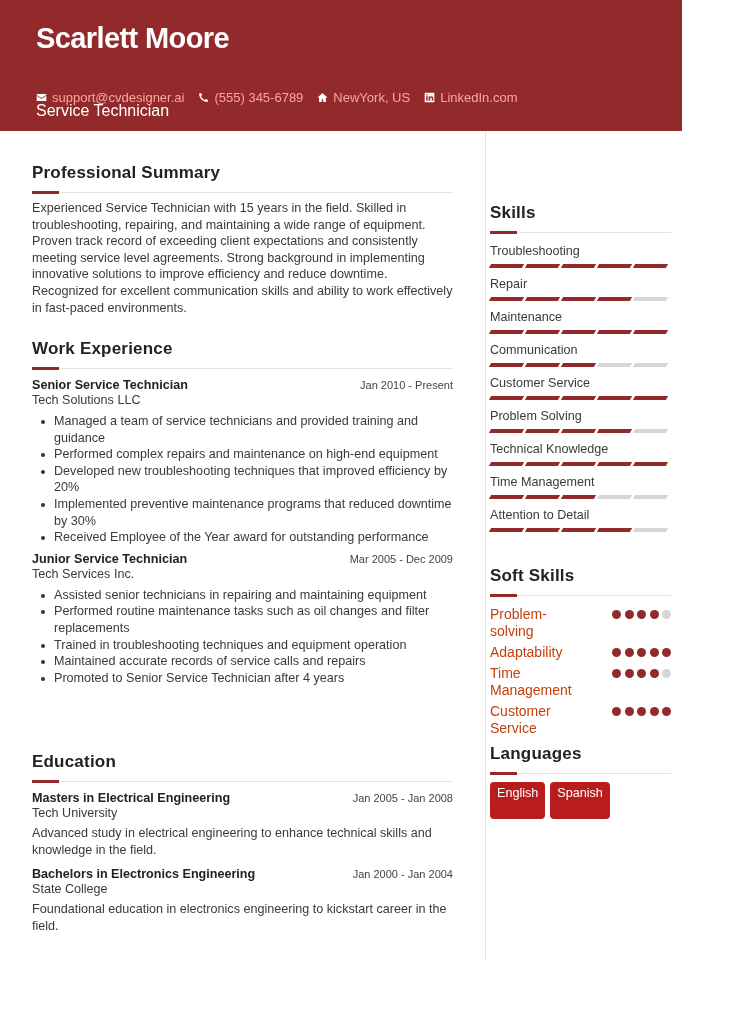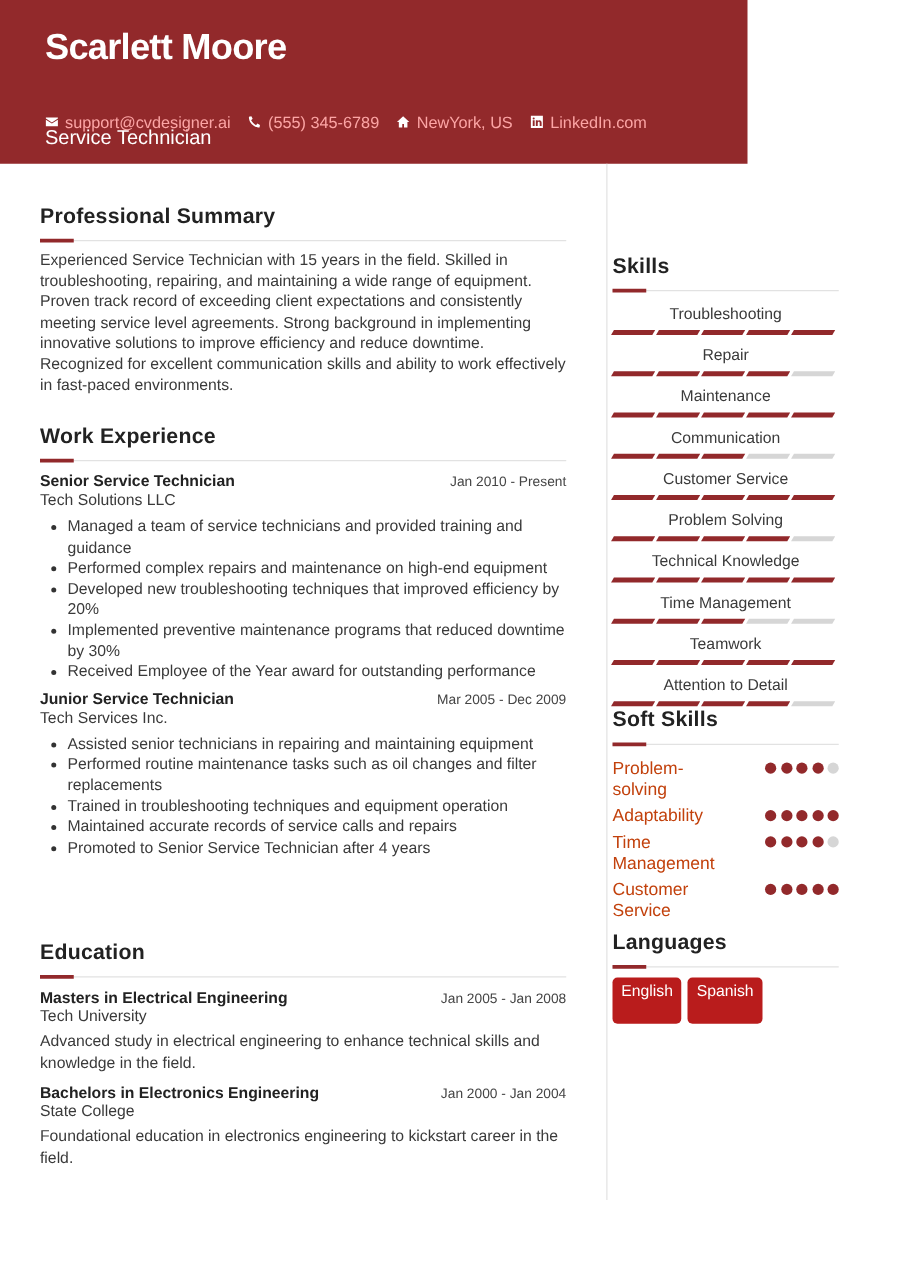--- a/index.html
+++ b/index.html
@@ -1,20 +1,20 @@
 <!DOCTYPE html>
 <html><head>
 <meta charset="utf-8">
 <style>
   * { box-sizing: border-box; margin: 0; padding: 0; }
   html, body { width: 730px; height: 1024px; background: #ffffff; overflow: hidden; }
   body { font-family: "Liberation Sans", sans-serif; color: #333333; position: relative; }
 
   .header {
-    position: absolute; left: 0; top: 0; width: 598px; height: 131px;
+    position: absolute; left: 0; top: 0; width: 682px; height: 131px;
     background: #92292b; color: #ffffff;
   }
   .header .name {
     position: absolute; left: 36px; top: 22px;
     font-size: 29px; font-weight: bold; letter-spacing: -0.6px; color: #ffffff;
   }
   .header .role {
     position: absolute; left: 36px; top: 60px;
     font-size: 16px; color: #ffffff; margin-top: 42px;
   }
@@ -54,21 +54,21 @@
   .job-org { font-size: 12.6px; color: #3a3a3a; margin-top: 1px; }
   ul.bullets { list-style: none; margin-top: 6px; }
   ul.bullets li {
     position: relative; padding-left: 22px; font-size: 12.6px; line-height: 16.6px; color: #3a3a3a;
   }
   ul.bullets li::before {
     content: ""; position: absolute; left: 9px; top: 7px; width: 4px; height: 4px; border-radius: 50%; background: #333;
   }
 
   .skill { margin-bottom: 0; }
-  .skill-name { font-size: 12.6px; color: #3a3a3a; height: 16px; line-height: 16px; text-align: center; }
+  .skill-name { font-size: 12.6px; color: #3a3a3a; height: 16px; line-height: 16px; }
   .bar { display: flex; height: 4px; margin-top: 5px; margin-bottom: 8px; }
   .seg { width: 33px; height: 4px; margin-right: 3px; transform: skewX(-30deg); background: #92292b; }
   .seg.off { background: #d6d6d6; }
   .seg:last-child { margin-right: 0; }
 
   .soft-row { display: flex; justify-content: space-between; align-items: flex-start; margin-bottom: 4px; }
   .soft-name { font-size: 14px; line-height: 17px; color: #c2410c; width: 90px; }
   .dots { display: flex; margin-top: 4px; }
   .dot { width: 9px; height: 9px; border-radius: 50%; background: #92292b; margin-left: 3.5px; }
   .dot:first-child { margin-left: 0; }
@@ -259,30 +259,20 @@
         <div class="skill-name">Time Management</div>
         <div class="bar">
           <div class="seg"></div>
           <div class="seg"></div>
           <div class="seg"></div>
           <div class="seg off"></div>
           <div class="seg off"></div>
         </div>
       </div>
       <div class="skill">
-        <div class="skill-name">Teamwork</div>
-        <div class="bar">
-          <div class="seg"></div>
-          <div class="seg"></div>
-          <div class="seg"></div>
-          <div class="seg"></div>
-          <div class="seg"></div>
-        </div>
-      </div>
-      <div class="skill">
         <div class="skill-name">Attention to Detail</div>
         <div class="bar">
           <div class="seg"></div>
           <div class="seg"></div>
           <div class="seg"></div>
           <div class="seg"></div>
           <div class="seg off"></div>
         </div>
       </div>
     </div>

